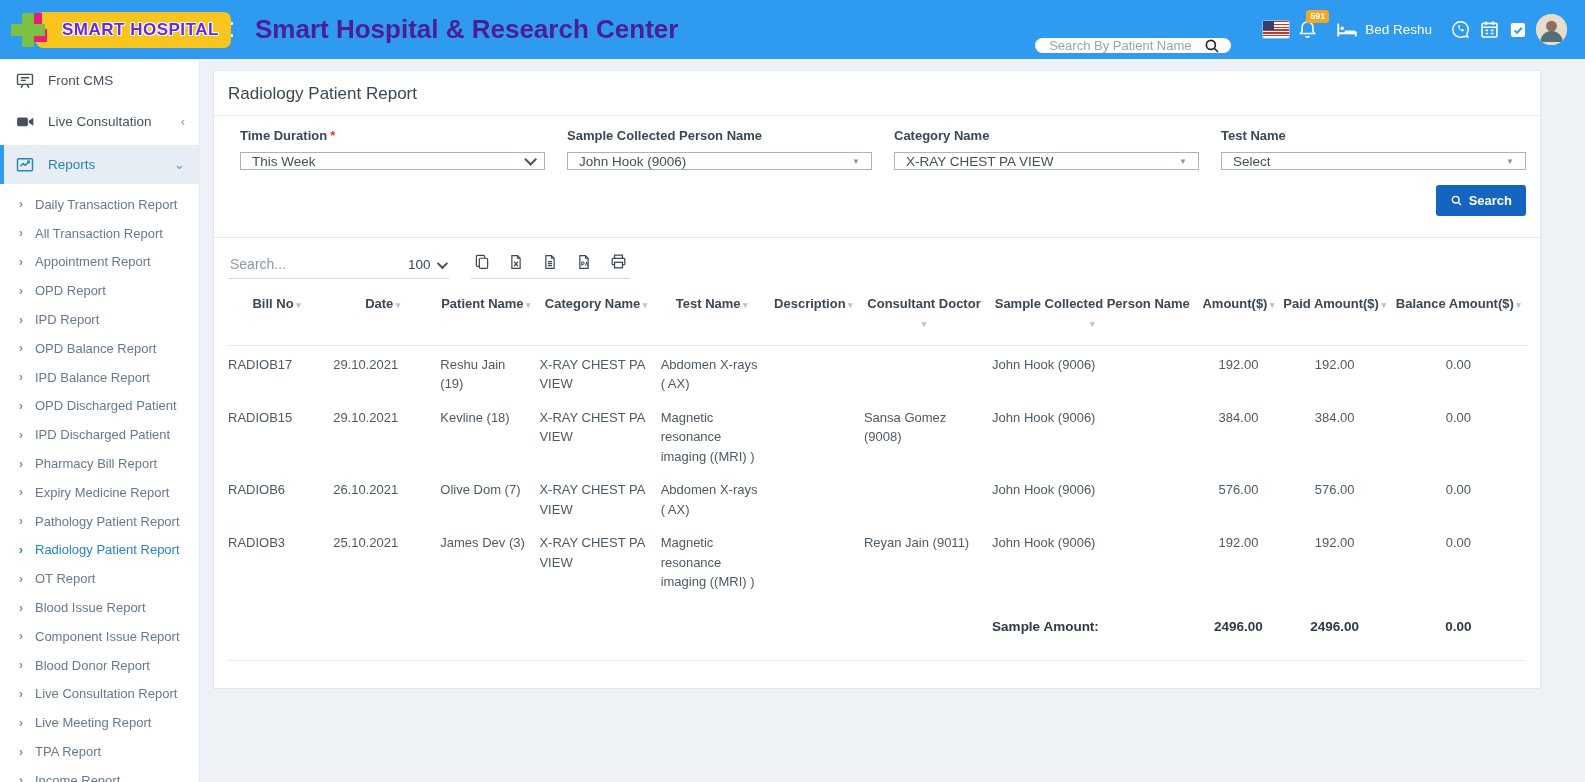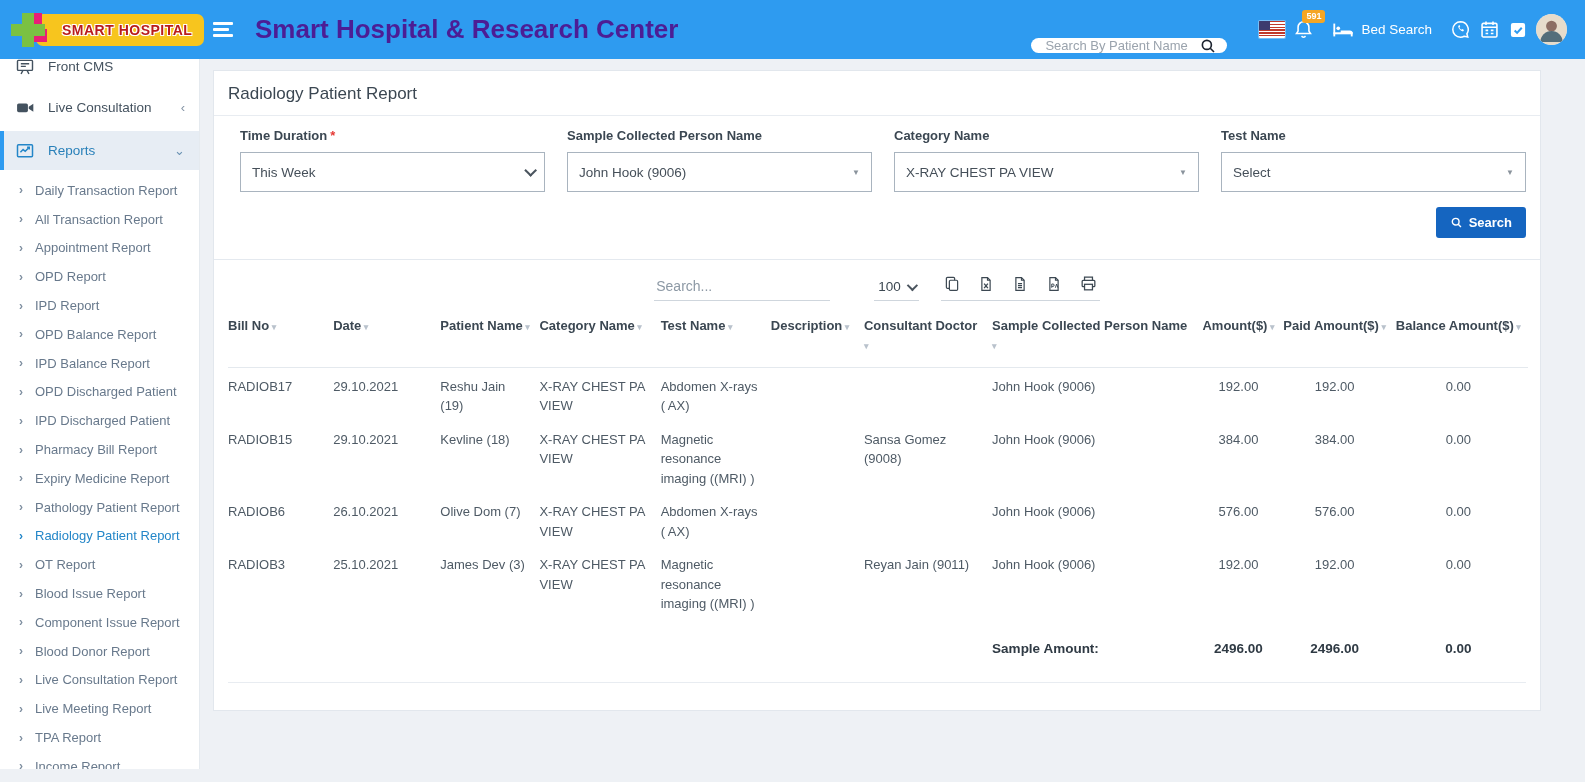--- a/index.html
+++ b/index.html
@@ -8,79 +8,79 @@
   .app { position:relative; width:1585px; height:782px; overflow:hidden; background:#eef1f5; }
 
   
   .topbar { position:absolute; top:0; left:0; width:100%; height:59px; background:#2e9bf0; display:flex; align-items:center; z-index:5; }
   .logo-zone { width:199px; height:100%; display:flex; align-items:center; padding-left:8px; flex:0 0 auto; position:relative; }
   .logo-cross { position:absolute; left:10px; top:11px; width:38px; height:38px; z-index:2; }
   .logo-cross .pink1 { position:absolute; left:18px; top:2px; width:14px; height:14px; background:#e91e76; }
   .logo-cross .pink2 { position:absolute; left:24px; top:18px; width:13px; height:13px; background:#e91e76; }
   .logo-cross .g-v { position:absolute; left:12px; top:2px; width:12px; height:34px; background:#7ac143; }
   .logo-cross .g-h { position:absolute; left:1px; top:13px; width:34px; height:12px; background:#7ac143; }
-  .logo-pill { margin-left:28px; background:#f7c51e; border-radius:7px; padding:8px 12px 8px 26px; font-size:14px; font-weight:900; letter-spacing:.5px; color:#b91c1c; white-space:nowrap;
+  .logo-pill { margin-left:28px; background:#f7c51e; border-radius:7px; padding:8px 12px 8px 26px; font-size:17px; font-weight:900; letter-spacing:.5px; color:#6d28d9; white-space:nowrap;
                text-shadow:-1px -1px 0 #fff,1px -1px 0 #fff,-1px 1px 0 #fff,1px 1px 0 #fff; }
   .topbar-main { flex:1; display:flex; align-items:center; height:100%; padding:0 18px 0 14px; gap:0; }
   .hamburger { width:20px; display:flex; flex-direction:column; gap:3.5px; cursor:pointer; margin-right:22px; }
   .hamburger i { display:block; height:2.5px; background:#fff; border-radius:1px; }
   .hamburger i:nth-child(2){ width:16px; }
   .app-title { color:#4c1d95; font-size:26px; font-weight:700; white-space:nowrap; }
   .topbar-spacer { flex:1; }
   .pill-search { display:flex; align-items:center; background:#fff; border-radius:16px; height:15px; width:196px; padding:0 10px 0 14px; margin-right:28px;margin-top:32px; }
   .pill-search input { border:0; outline:0; flex:1; font-size:13px; color:#333; font-family:"Liberation Sans",sans-serif; min-width:0; }
   .pill-search input::placeholder { color:#9aa3ad; }
   .top-ic { display:flex; align-items:flex-end; justify-content:center; cursor:pointer; position:relative; margin:0 4px; flex:0 0 auto; }
   .flag { width:26px; height:17px; position:relative; border-radius:1px; overflow:hidden;
           background:repeating-linear-gradient(to bottom,#c0392b 0 1.4px,#fff 1.4px 2.8px); box-shadow:0 0 0 1px rgba(255,255,255,.35); }
   .flag .canton { position:absolute; left:0; top:0; width:11px; height:9px; background:#3c3b6e; }
   .badge { position:absolute; top:-9px; left:9px; background:#f5a623; color:#fff; font-size:9px; font-weight:700; padding:1.5px 4px; border-radius:3px; line-height:1.1; }
   .bed-status { display:flex; align-items:center; gap:7px; color:#fff; font-size:13.5px; cursor:pointer; margin:0 14px; }
   .avatar { width:31px; height:31px; border-radius:50%; overflow:hidden; background:#dfe7ec; flex:0 0 auto; }
 
   
-  .sidebar { position:absolute; top:46px; left:0; width:199px; height:723px; background:#fff; overflow:hidden; box-shadow:1px 0 0 #e5eaef; }
+  .sidebar { position:absolute; top:60px; left:0; width:199px; height:723px; background:#fff; overflow:hidden; box-shadow:1px 0 0 #e5eaef; }
   .side-top-item { display:flex; align-items:center; gap:13px; height:41px; padding:0 14px 0 15px; font-size:13.5px; color:#44525f; cursor:pointer; }
   .side-top-item .lbl { flex:1; }
   .side-top-item .chev { color:#8494a5; font-size:13px; }
   .side-top-item.active { background:#e7edf4; border-left:4px solid #2e9bf0; padding-left:11px; color:#2980b9; margin-top:3px; height:39px; }
   .side-top-item.active .chev { color:#6b93b3; }
   .reports-submenu { padding:6px 0 0 0; }
   .side-sub-item { display:flex; align-items:center; height:28.8px; padding-left:19px; gap:12px; font-size:13px; color:#68798c; cursor:pointer; white-space:nowrap; }
   .side-sub-item .sub-chev { font-weight:700; font-size:12px; color:#7f8fa0; }
   .side-sub-item.active { color:#2386c8; }
   .side-sub-item.active .sub-chev { color:#2386c8; }
 
   
   .main { position:absolute; top:59px; left:199px; width:1386px; height:723px; padding:11px 44px 0 14px; }
   .card { background:#fff; border:1px solid #e2e7ed; width:1328px; }
   .card-title { font-size:17px; color:#3b4752; padding:13px 14px 11px; border-bottom:1px solid #e8ecf1; }
 
   .filters { display:grid; grid-template-columns:repeat(4,1fr); gap:22px; padding:12px 14px 0;margin-left:12px; }
   .f-label { font-size:13px; font-weight:700; color:#3b4752; margin-bottom:9px; }
   .f-label .req { color:#e53935; margin-left:3px; }
-  .select-box { height:40px; border:1px solid #a9b4bf; display:flex; align-items:center; padding:0 11px; font-size:13.5px; color:#454f59; cursor:pointer; background:#fff; }
+  .select-box { height:18px; border:1px solid #a9b4bf; display:flex; align-items:center; padding:0 11px; font-size:13.5px; color:#454f59; cursor:pointer; background:#fff; }
   .select-box .val { flex:1; white-space:nowrap; overflow:hidden; }
   .select-box .caret-native { width:9px; height:9px; border-right:2px solid #4a545e; border-bottom:2px solid #4a545e; transform:rotate(45deg) translateY(-3px); }
   .select-box .caret-s2 { font-size:8px; color:#8a939c; }
   .btn-row { display:flex; justify-content:flex-end; padding:15px 14px 21px; }
   .search-btn { background:#1565c0; color:#fff; border:0; font-family:"Liberation Sans",sans-serif; font-size:13px; font-weight:700; padding:8px 14px; border-radius:3px; display:flex; align-items:center; gap:6px; cursor:pointer; }
 
   .table-section { border-top:1px solid #e4e9ef; }
-  .table-toolbar { display:flex; align-items:flex-end; justify-content:center; padding:12px 14px 4px;gap:44px; }
+  .table-toolbar { display:flex; align-items:flex-end; justify-content:flex-start; padding:12px 14px 4px; }
   .quick-search { border:0; border-bottom:1px solid #cfd6dd; outline:0; width:176px; font-size:14px; color:#555; padding:4px 2px 6px; font-family:"Liberation Sans",sans-serif; }
   .quick-search::placeholder { color:#8d99a5; }
   .toolbar-right { display:flex; align-items:flex-end; gap:22px; }
   .page-size { display:flex; align-items:center; gap:6px; border-bottom:1px solid #cfd6dd; padding:3px 4px 6px; font-size:13.5px; color:#3c4852; cursor:pointer; }
   .page-size .caret-native { width:8px; height:8px; border-right:2px solid #4a545e; border-bottom:2px solid #4a545e; transform:rotate(45deg) translateY(-2px); }
   .export-group { display:flex; align-items:center; gap:16px; border-bottom:1px solid #cfd6dd; padding:2px 2px 7px; }
   .export-group svg { cursor:pointer; display:block; }
 
   table.report { width:1300px; margin:4px 14px 0; border-collapse:collapse; table-layout:fixed; }
-  table.report th { text-align:left; font-size:13px; font-weight:700; color:#3b4752; padding:8px 8px 12px 0; vertical-align:top; border-bottom:1px solid #e4e9ee; line-height:1.45; cursor:pointer; }
+  table.report th { text-align:center; font-size:13px; font-weight:700; color:#3b4752; padding:8px 8px 12px 0; vertical-align:top; border-bottom:1px solid #e4e9ee; line-height:1.45; cursor:pointer; }
   table.report th .sort-caret { color:#b9c2cc; font-size:9px; }
   table.report td { font-size:13px; color:#4e5a65; padding:9px 8px 5px 0; vertical-align:top; line-height:19.5px; word-wrap:break-word; }
   table.report .num { text-align:center; }
   table.report th.num { padding-right:4px; }
   table.report td.num { padding-right:4px; }
   table.report tfoot td { font-weight:700; color:#2f3a44; padding-top:20px; padding-bottom:14px; font-size:13.5px; }
 
   .table-footer { border-top:1px solid #e8ecf1; margin:10px 14px 0; padding:9px 2px 18px; display:flex; justify-content:space-between; align-items:center; }
 </style>
 </head>
@@ -130,21 +130,21 @@
       </span>
 
       <span class="bed-status">
         <svg width="22" height="18" viewBox="0 0 24 18">
           <rect x="1.5" y="2" width="2" height="14" fill="#fff"></rect>
           <circle cx="6.8" cy="7.2" r="2" fill="#fff"></circle>
           <path d="M9.5 9.5h10a3 3 0 0 1 3 3H9.5z" fill="#fff"></path>
           <rect x="1.5" y="11.5" width="21" height="2.2" fill="#fff"></rect>
           <rect x="20.5" y="11.5" width="2" height="4.5" fill="#fff"></rect>
         </svg>
-        <span>Bed Search</span>
+        <span>Bed Reshu</span>
       </span>
 
       <span class="top-ic">
         <svg width="21" height="21" viewBox="0 0 24 24" fill="none" stroke="#fff" stroke-width="1.7">
           <path d="M12 3.2a8.8 8.8 0 1 0 0 17.6c1.6 0 3-.4 4.3-1.1l4 .9-1-3.7a8.8 8.8 0 0 0-7.3-13.7z"></path>
           <path d="M9.3 8.3c.4 2.7 2.6 5.4 5.6 6.1l1.2-1.9-2.2-1.1-1 .8c-.9-.5-1.8-1.6-2.1-2.6l.9-.9-1.1-2.1z" fill="#fff" stroke="none"></path>
         </svg>
       </span>
 
       <span class="top-ic">

